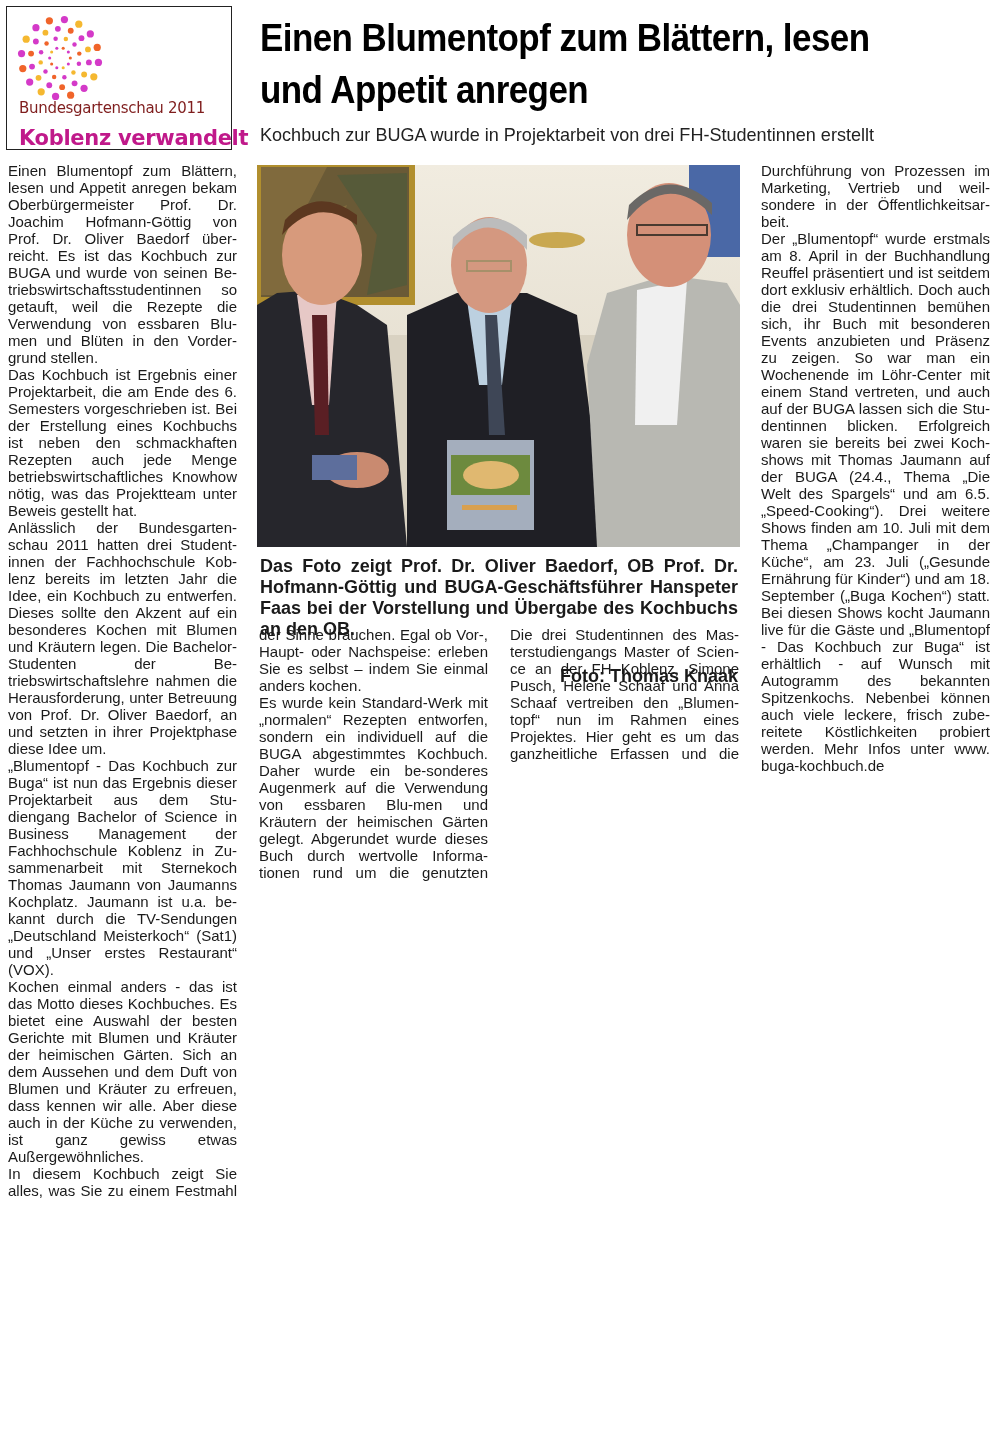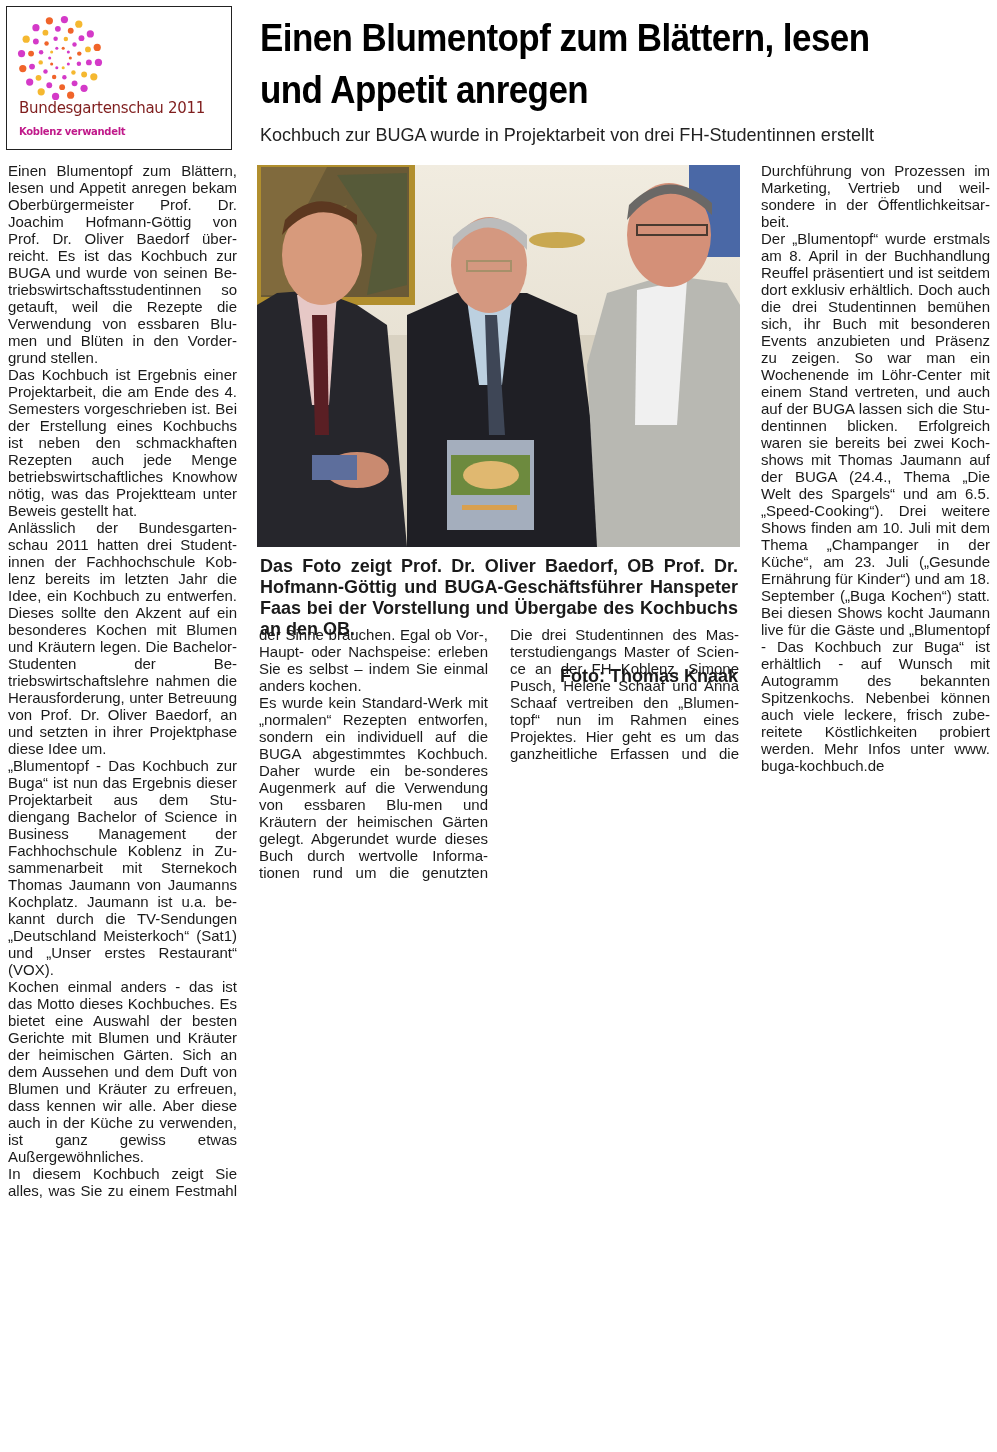--- a/index.html
+++ b/index.html
@@ -3,21 +3,21 @@
 <meta charset="utf-8">
 <style>
   html, body { margin: 0; padding: 0; background: #ffffff; }
   body { width: 997px; height: 1452px; position: relative; overflow: hidden;
          font-family: "DejaVu Sans", sans-serif; color: #1a1a1a; }
   .logo-box { position: absolute; left: 6px; top: 6px; width: 226px; height: 144px;
               border: 1.5px solid #222; box-sizing: border-box; background: #fff; }
   .logo-flower { position: absolute; left: 10px; top: 8px; width: 86px; height: 86px; }
   .logo-line1 { position: absolute; left: 12px; top: 92px; font-size: 15px; color: #7f1d1d;
                 font-family: "DejaVu Sans", sans-serif; letter-spacing: -0.3px; white-space: nowrap; text-align: center; }
-  .logo-line2 { position: absolute; left: 12px; top: 119px; font-size: 10px; color: #c0198a;
+  .logo-line2 { position: absolute; left: 12px; top: 119px; font-size: 21px; color: #c0198a;
                 font-weight: bold; font-family: "DejaVu Sans", sans-serif; letter-spacing: -0.3px; white-space: nowrap; }
 
   .headline { position: absolute; left: 260px; top: 12px; width: 730px;
               font-family: "Liberation Sans", sans-serif; font-weight: bold; font-size: 38px;
               line-height: 52px; color: #000; letter-spacing: -0.6px; transform: scaleX(0.92); transform-origin: left top; }
   .subhead { position: absolute; left: 260px; top: 124px; font-size: 19px; color: #222;
              font-family: "Liberation Sans", sans-serif; white-space: nowrap; transform: scaleX(0.95); transform-origin: left top; }
 
   .col { position: absolute; font-size: 15px; line-height: 17px; text-align: justify;
          font-family: "Liberation Sans", sans-serif; color: #1a1a1a; hyphens: manual; }
@@ -95,21 +95,21 @@
   </svg>
   <div class="logo-line1">Bundesgartenschau 2011</div>
   <div class="logo-line2">Koblenz verwandelt</div>
 </div>
 
 <h1 class="headline" style="margin:0">Einen Blumentopf zum Blättern, lesen und Appetit anregen</h1>
 <div class="subhead">Kochbuch zur BUGA wurde in Projektarbeit von drei FH-Studentinnen erstellt</div>
 
 <div class="col col1">
   <p>Einen Blumentopf zum Blättern, lesen und Appetit anregen bekam Oberbürgermeister Prof. Dr. Joachim Hofmann-Göttig von Prof. Dr. Oliver Baedorf über­reicht. Es ist das Kochbuch zur BUGA und wurde von seinen Be­triebswirtschaftsstudentinnen so getauft, weil die Rezepte die Verwendung von essbaren Blu­men und Blüten in den Vorder­grund stellen.</p>
-  <p>Das Kochbuch ist Ergebnis einer Projektarbeit, die am Ende des 4. Semesters vorgeschrieben ist. Bei der Erstellung eines Koch­buchs ist neben den schmack­haften Rezepten auch jede Menge betriebswirtschaftliches Knowhow nötig, was das Projekt­team unter Beweis gestellt hat.</p>
+  <p>Das Kochbuch ist Ergebnis einer Projektarbeit, die am Ende des 6. Semesters vorgeschrieben ist. Bei der Erstellung eines Koch­buchs ist neben den schmack­haften Rezepten auch jede Menge betriebswirtschaftliches Knowhow nötig, was das Projekt­team unter Beweis gestellt hat.</p>
   <p>Anlässlich der Bundesgarten­schau 2011 hatten drei Student­innen der Fachhochschule Kob­lenz bereits im letzten Jahr die Idee, ein Kochbuch zu entwer­fen. Dieses sollte den Akzent auf ein besonderes Kochen mit Blu­men und Kräutern legen. Die Bachelor-Studenten der Be­triebswirtschaftslehre nahmen die Herausforderung, unter Be­treuung von Prof. Dr. Oliver Bae­dorf, an und setzten in ihrer Pro­jektphase diese Idee um.</p>
   <p>„Blumentopf - Das Kochbuch zur Buga“ ist nun das Ergebnis die­ser Projektarbeit aus dem Stu­diengang Bachelor of Science in Business Management der Fachhochschule Koblenz in Zu­sammenarbeit mit Sternekoch Thomas Jaumann von Jaumanns Kochplatz. Jaumann ist u.a. be­kannt durch die TV-Sendungen „Deutschland Meisterkoch“ (Sat1) und „Unser erstes Res­taurant“ (VOX).</p>
   <p>Kochen einmal anders - das ist das Motto dieses Kochbuches. Es bietet eine Auswahl der bes­ten Gerichte mit Blumen und Kräuter der heimischen Gärten. Sich an dem Aussehen und dem Duft von Blumen und Kräuter zu erfreuen, dass kennen wir alle. Aber diese auch in der Küche zu verwenden, ist ganz gewiss et­was Außergewöhnliches.</p>
   <p style="text-align-last: justify;">In diesem Kochbuch zeigt Sie alles, was Sie zu einem Festmahl</p>
 </div>
 
 <div class="photo" title="Drei Männer im Anzug, der mittlere hält ein Kochbuch mit einem Salatteller auf dem Cover">
   <svg width="483" height="382" viewBox="0 0 483 382">
     <defs>
       <linearGradient id="wall" x1="0" y1="0" x2="0" y2="1">

